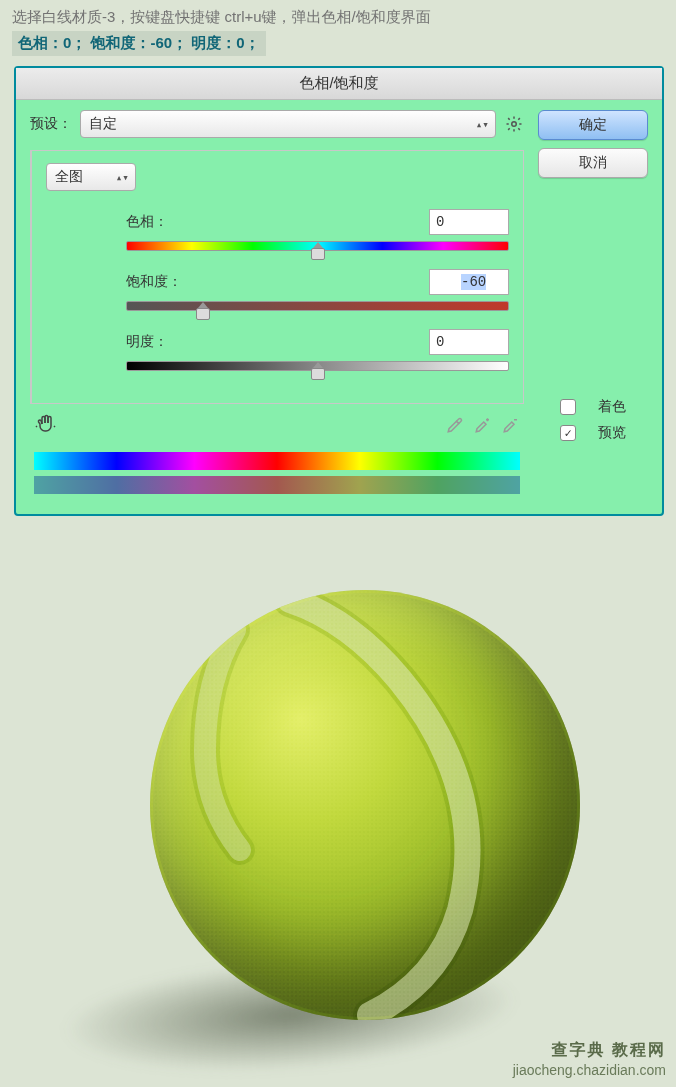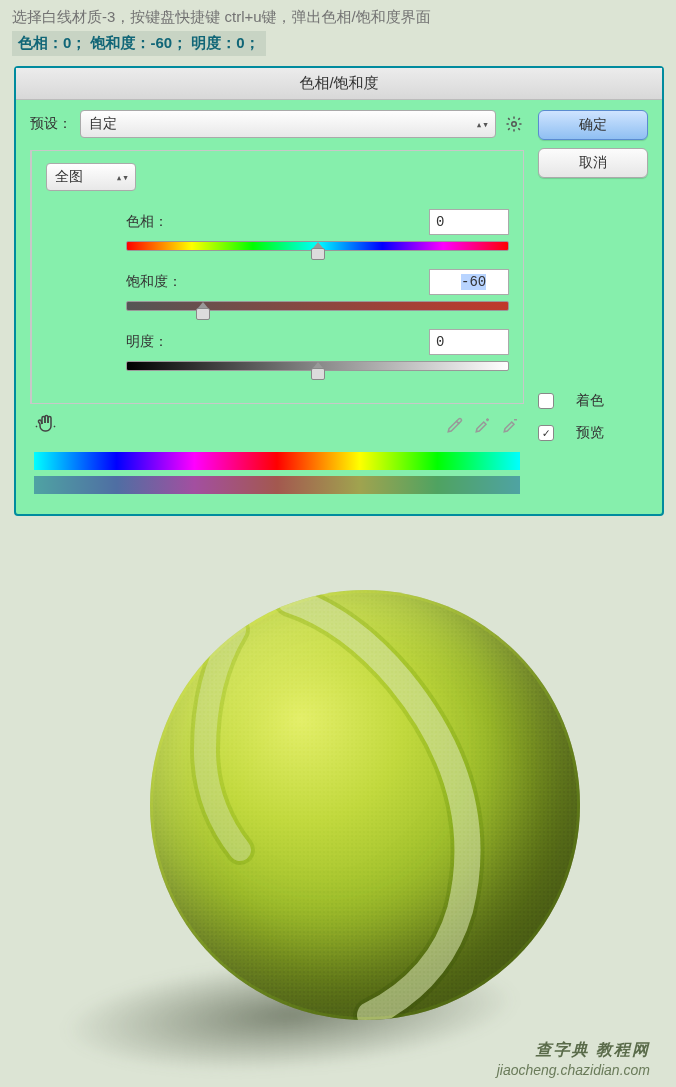--- a/index.html
+++ b/index.html
@@ -176,21 +176,22 @@
     margin-top: 8px;
     padding: 0 4px;
   }
   .hand-icon { font-size: 20px; color: #444; }
   .eyedroppers { margin-left: auto; display: flex; gap: 10px; color: #888; font-size: 18px; }
   .checkbox-row {
     display: flex;
     align-items: center;
     gap: 22px;
     font-size: 14px;
-    margin-top: 6px;
+    margin-top: 0;
+    justify-content: center;
   }
   .checkbox {
     width: 16px; height: 16px;
     border: 1px solid #888;
     background: #fff;
     border-radius: 3px;
     display: inline-flex;
     align-items: center;
     justify-content: center;
     font-size: 12px;
@@ -251,26 +252,25 @@
     background-position: 0 0, 2px 2px;
     mix-blend-mode: overlay;
   }
   .seam-svg {
     position: absolute;
     inset: 0;
     width: 100%; height: 100%;
   }
   .watermark {
     position: absolute;
-    right: 26px; bottom: 8px;
+    right: 10px; bottom: 8px;
     text-align: right;
     color: #5a6b4a;
     font-size: 13px;
     line-height: 1.3;
-    font-style: italic;
   }
   .watermark .wm1 { font-size: 16px; font-weight: bold; letter-spacing: 2px; }
   .watermark .wm2 { font-size: 14px; color: #6a7b5a; }
 </style>
 </head>
 <body>
 
 
 
 <div class="instruction">选择白线材质-3，按键盘快捷键 ctrl+u键，弹出色相/饱和度界面</div>

